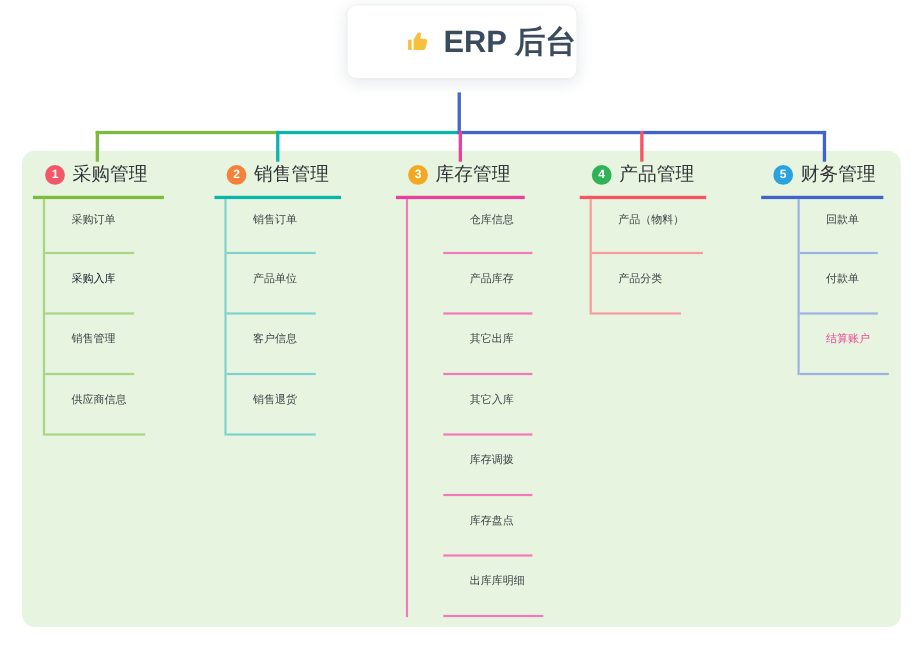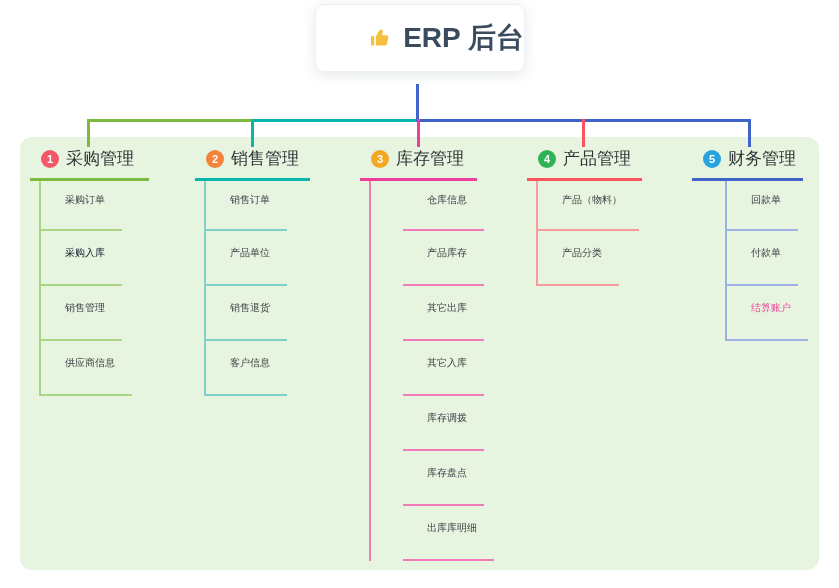--- a/index.html
+++ b/index.html
@@ -108,24 +108,24 @@
           <span class="branch-title">销售管理</span>
         </div>
         <div class="children" style="border-color: rgb(127, 210, 203);">
           <div class="child" style="border-color: rgb(127, 210, 203); color: rgb(62, 66, 70);">
             <span>销售订单</span>
           </div>
           <div class="child" style="border-color: rgb(127, 210, 203); color: rgb(62, 66, 70);">
             <span>产品单位</span>
           </div>
           <div class="child" style="border-color: rgb(127, 210, 203); color: rgb(62, 66, 70);">
-            <span>销售退货</span>
+            <span>客户信息</span>
           </div>
           <div class="child" style="border-color: rgb(127, 210, 203); color: rgb(62, 66, 70);">
-            <span>客户信息</span>
+            <span>销售退货</span>
           </div>
         </div>
       </div>
       <div class="branch" style="left: 360px;">
         <div class="branch-header" style="border-color: rgb(236, 62, 155); width: 117px; color: rgb(48, 51, 54);">
           <span class="badge" style="background: rgb(242, 168, 34);">3</span>
           <span class="branch-title">库存管理</span>
         </div>
         <div class="children" style="border-color: rgb(242, 122, 184); padding-left: 32px;">
           <div class="child" style="border-color: rgb(242, 122, 184); color: rgb(62, 66, 70);">

